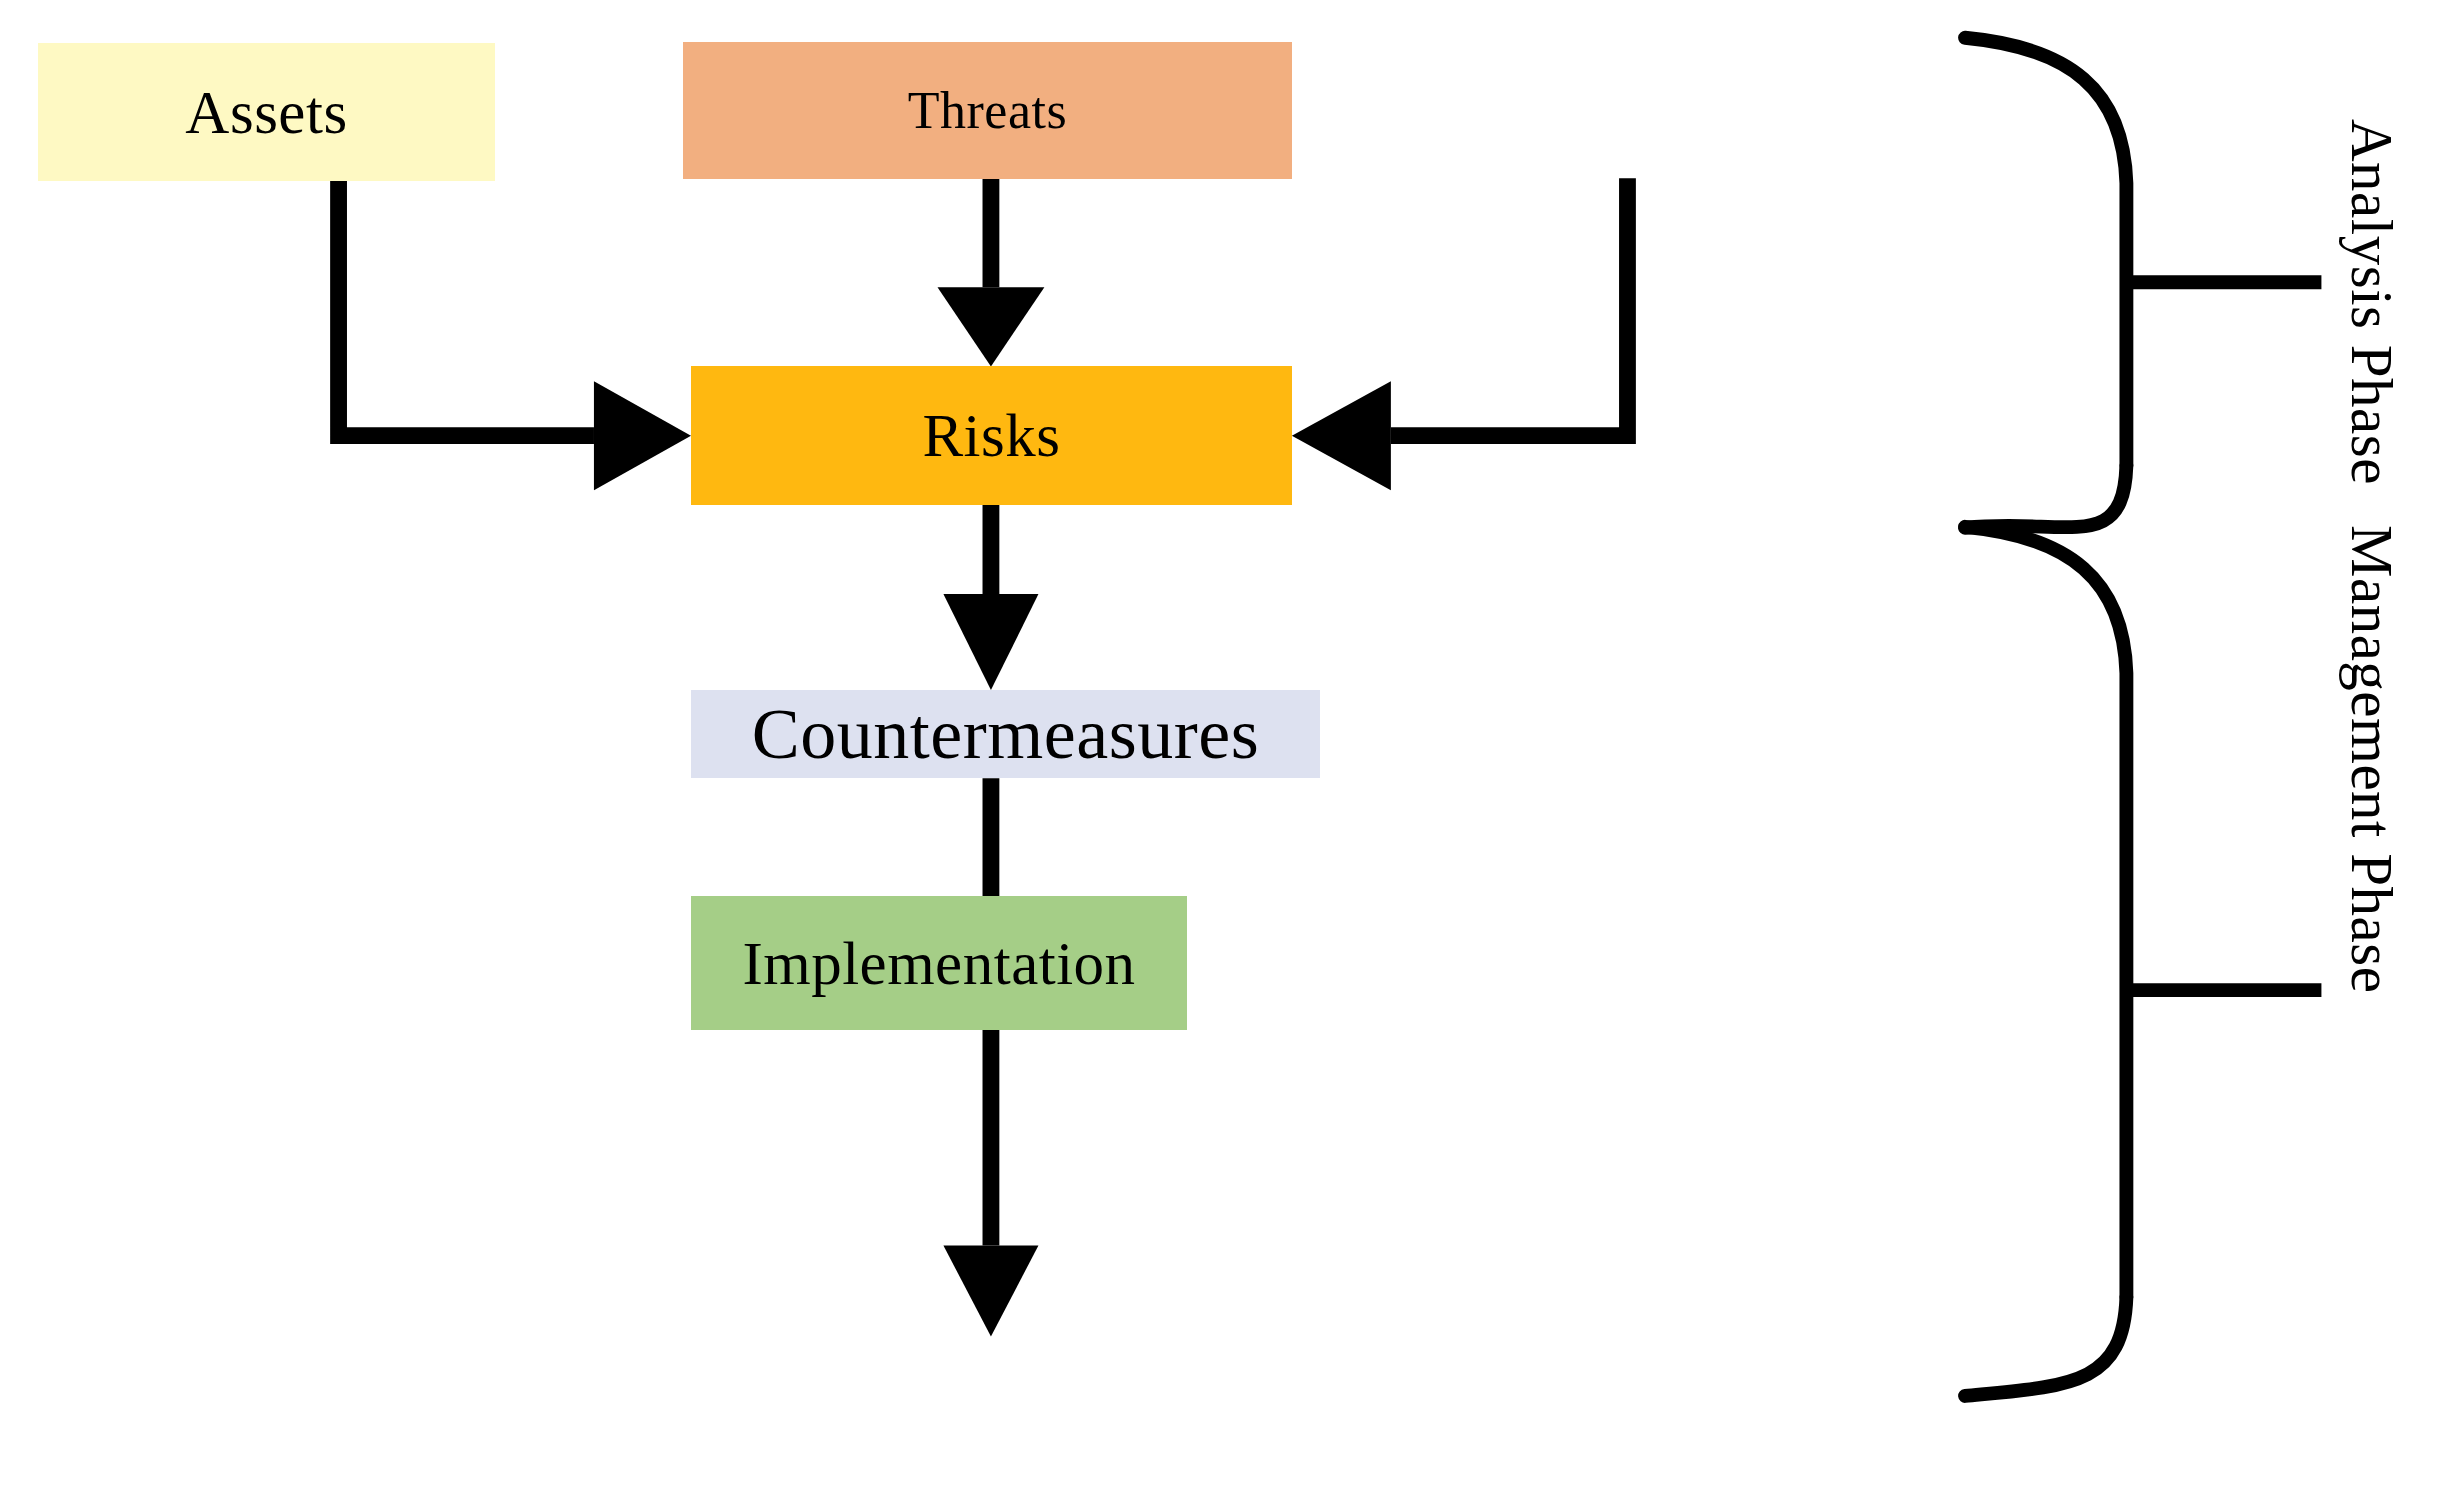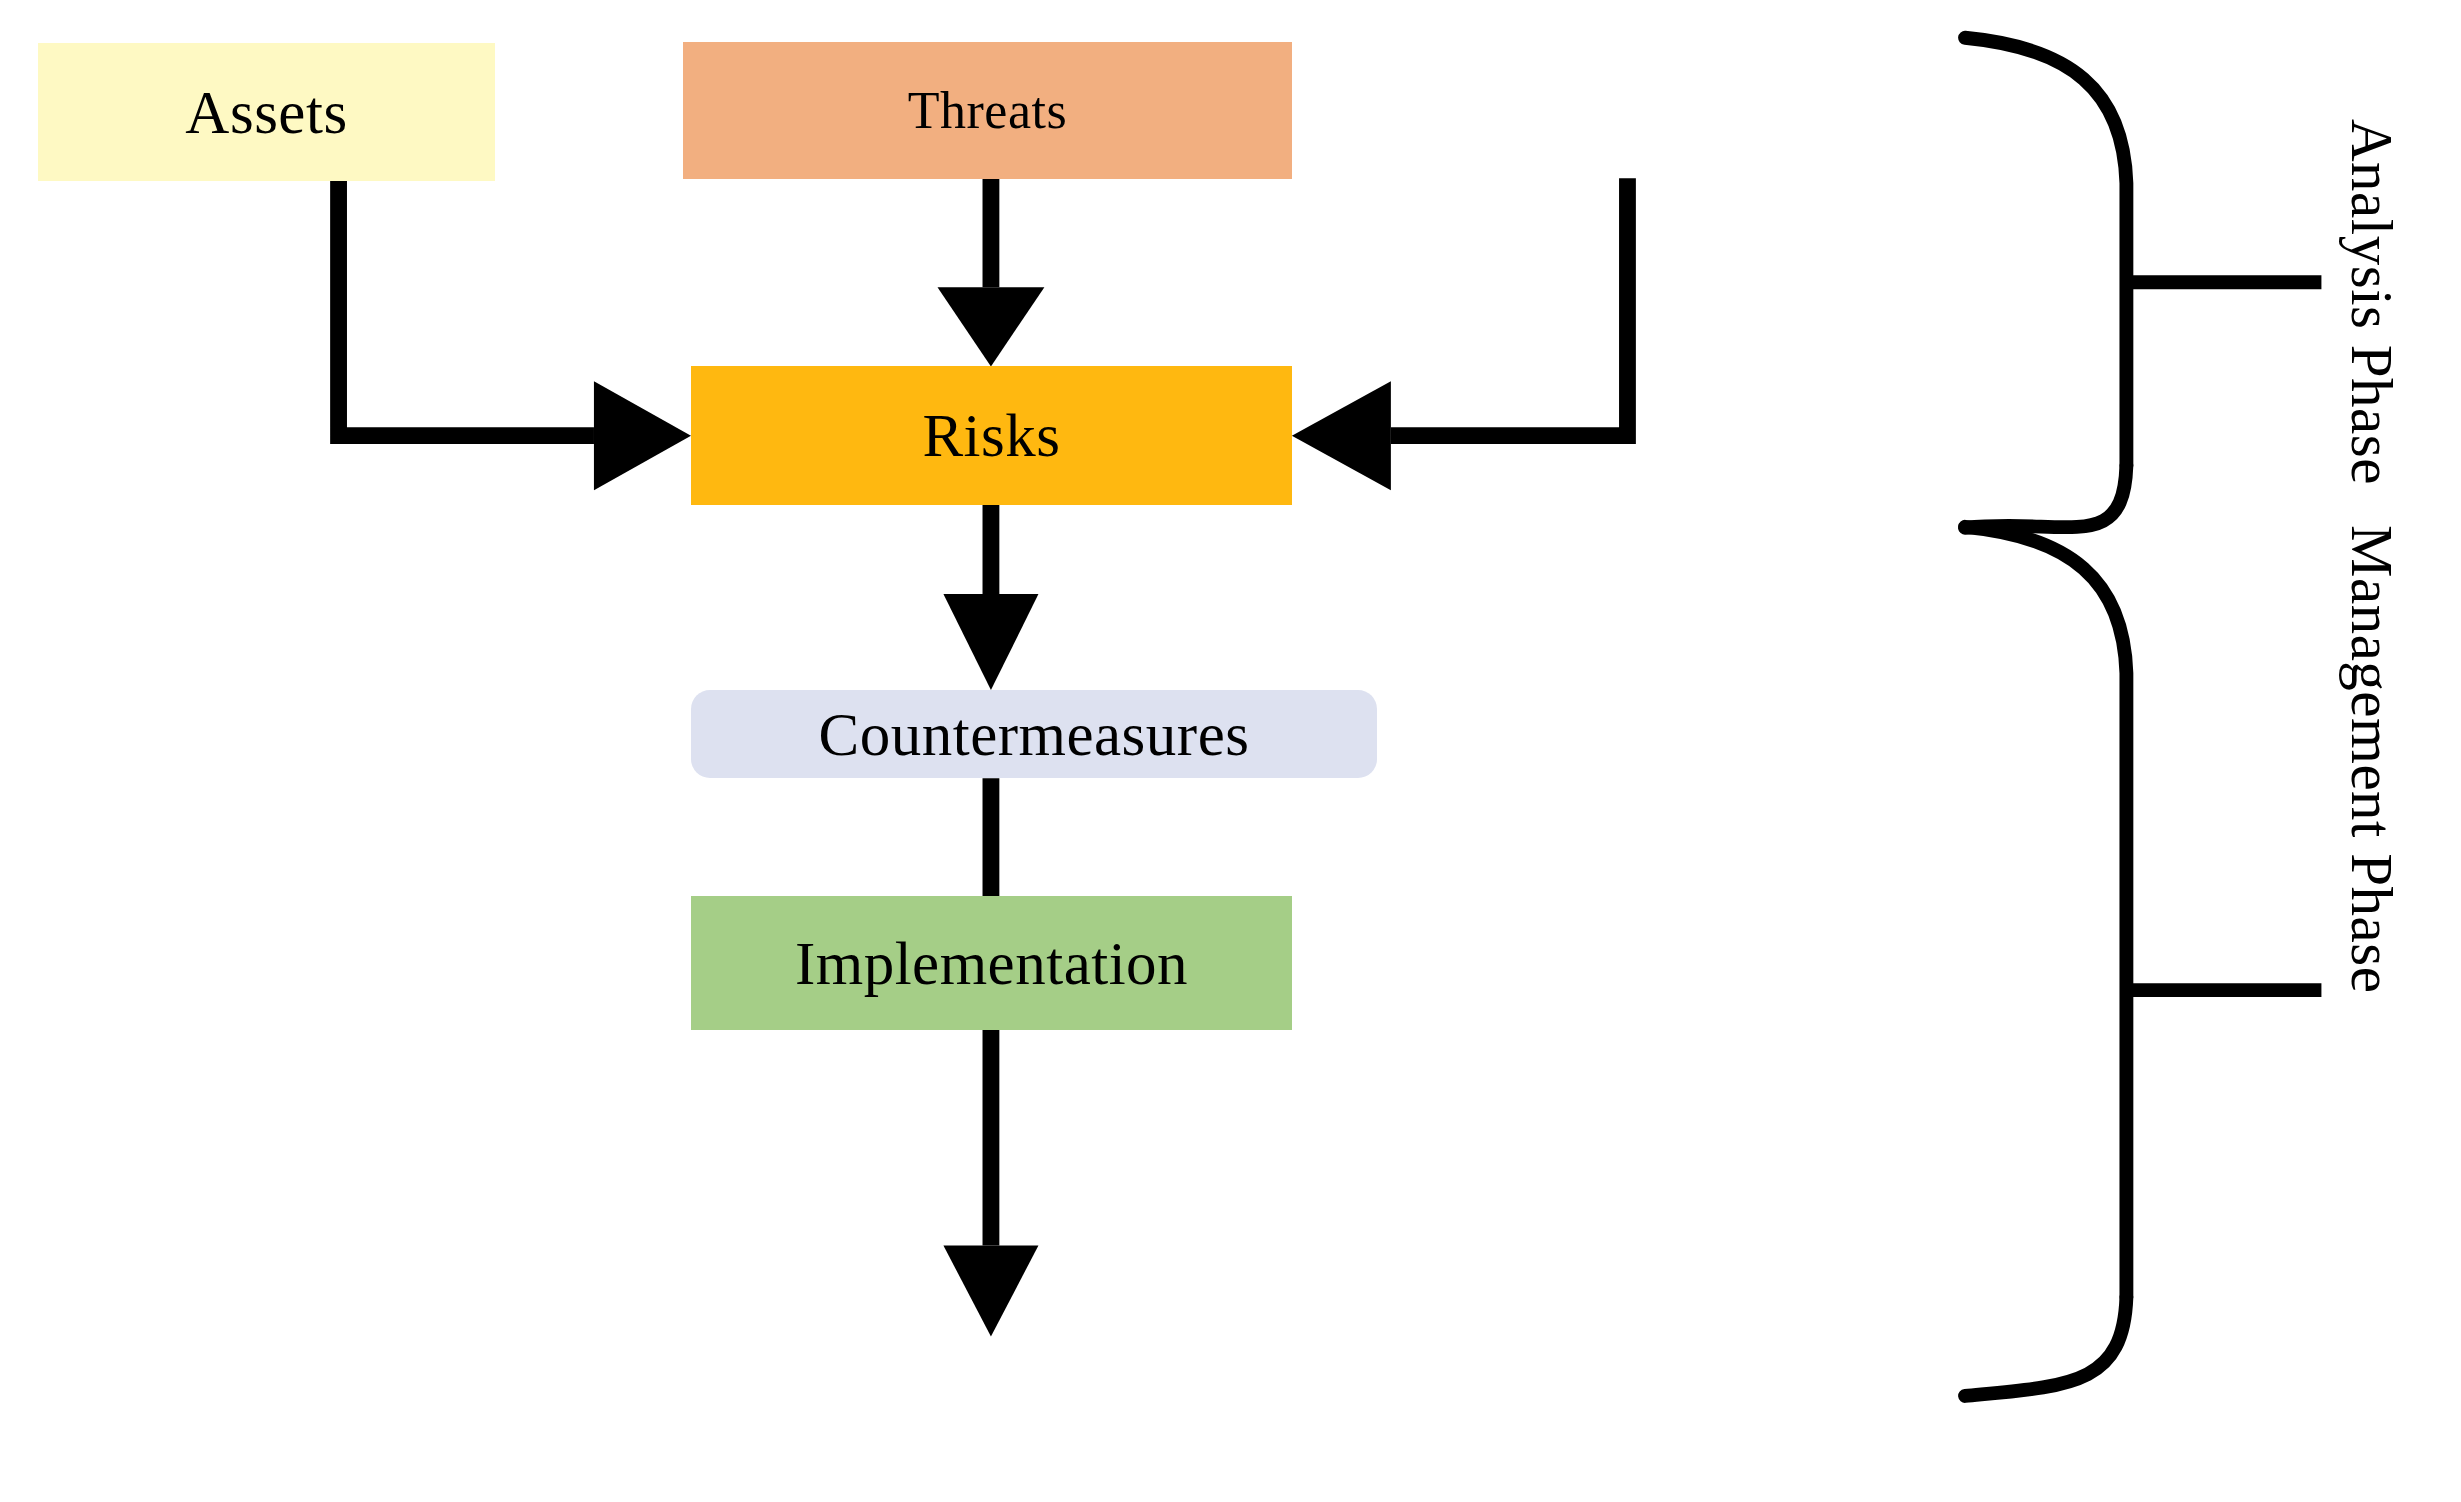--- a/index.html
+++ b/index.html
@@ -24,22 +24,22 @@
     color: #000000;
     font-weight: 400;
     line-height: 1;
     white-space: nowrap;
     letter-spacing: 0.5px;
   }
   #node-assets        { left: 38px;  top: 43px;   width: 457px; height: 138px; background: #B0FCFC; font-size: 61px; }
   #node-threats       { left: 683px; top: 42px;   width: 609px; height: 137px; background: #F2AF80; font-size: 52px; }
   #node-vulnerabilities{left: 1327px;top: 42px;   width: 614px; height: 137px; background: #00E8CC; font-size: 61px; }
   #node-risks         { left: 691px; top: 366px;  width: 601px; height: 139px; background: #FFB810; font-size: 61px; }
-  #node-countermeasures{left:691px;  top: 690px;  width: 686px; height: 88px;  background: #DDE1F0; font-size: 61px; border-radius: 19px; }
-  #node-implementation{ left: 691px; top: 896px;  width: 601px; height: 134px; background: #A5CE87; font-size: 61px; }
+  #node-countermeasures{left:691px;  top: 690px;  width: 629px; height: 88px;  background: #DDE1F0; font-size: 72px; }
+  #node-implementation{ left: 691px; top: 896px;  width: 496px; height: 134px; background: #A5CE87; font-size: 61px; }
   #node-audit         { left: 691px; top: 1325px; width: 601px; height: 139px; background: #A8FB5E; font-size: 61px; }
 
   .svg-layer {
     position: absolute;
     left: 0; top: 0;
     width: 2461px;
     height: 1503px;
     pointer-events: none;
   }
   .phase-label {

